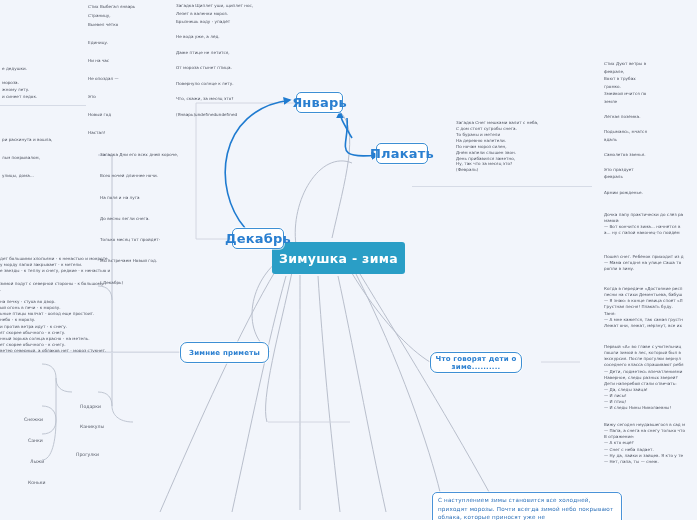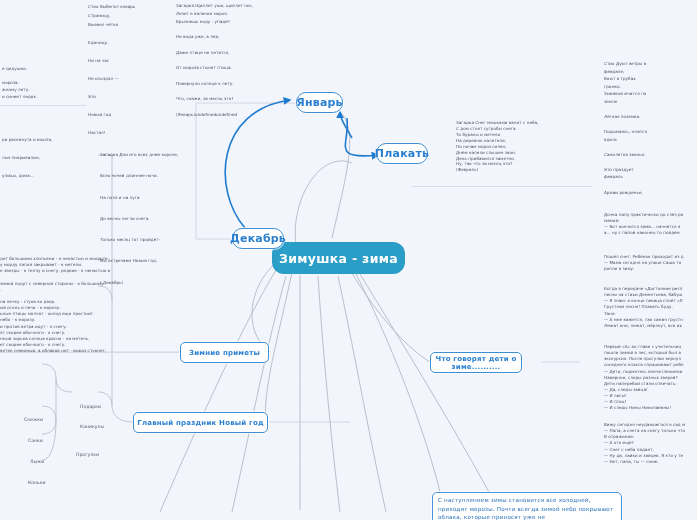--- a/index.html
+++ b/index.html
@@ -38,26 +38,26 @@
     display:flex;align-items:center;justify-content:center;
     text-align:center;
     letter-spacing:.2px;
     box-shadow:0 0 0 1px rgba(255,255,255,.6);
   }
   .node.central{
     background:#2a9ec6;
     border:none;
     color:#ffffff;
     font-size:12.5px;
-    border-radius:12px;
+    border-radius:3px;
     letter-spacing:.3px;
     box-shadow:none;
   }
-  .node.m1{font-size:11px;border-radius:10px;}
-  .node.m2{font-size:7px;}
+  .node.m1{font-size:13px;}
+  .node.m2{font-size:7px;border-radius:7px;}
   .node.note{
     background:#ffffff;
     color:#2a6fb8;
     font-weight:normal;
     font-size:5.6px;
     line-height:1.5;
     text-align:left;
     justify-content:flex-start;
     padding:4px 5px;
     white-space:pre-line;
@@ -262,21 +262,20 @@
   <div class="node central" style="left:272px;top:242px;width:133px;height:32px;">Зимушка - зима</div>
 
   <div class="node m1" style="left:296px;top:92px;width:47px;height:21px;">Январь</div>
 
   <div class="node m1" style="left:376px;top:143px;width:52px;height:21px;">Плакать</div>
 
   <div class="node m1" style="left:232px;top:228px;width:52px;height:21px;">Декабрь</div>
 
   <div class="node m2" style="left:180px;top:342px;width:89px;height:21px;">Зимние приметы</div>
 
-  <div class="node m2" style="left:133px;top:412px;width:135px;height:21px;">Главный праздник Новый год</div>
 
   <div class="node m2" style="left:430px;top:352px;width:92px;height:21px;">Что говорят дети о зиме..........</div>
 
   <div class="node note" style="left:432px;top:492px;width:190px;height:34px;">С наступлением зимы становится все холодней, приходят морозы. Почти всегда зимой небо покрывают облака, которые приносят уже не</div>
 
   <div class="leaf" style="left:80px;top:404px;">Подарки</div>
   <div class="leaf" style="left:80px;top:424px;">Каникулы</div>
   <div class="leaf" style="left:76px;top:452px;">Прогулки</div>
 
   <div class="leaf" style="left:24px;top:417px;">Снежки</div>

